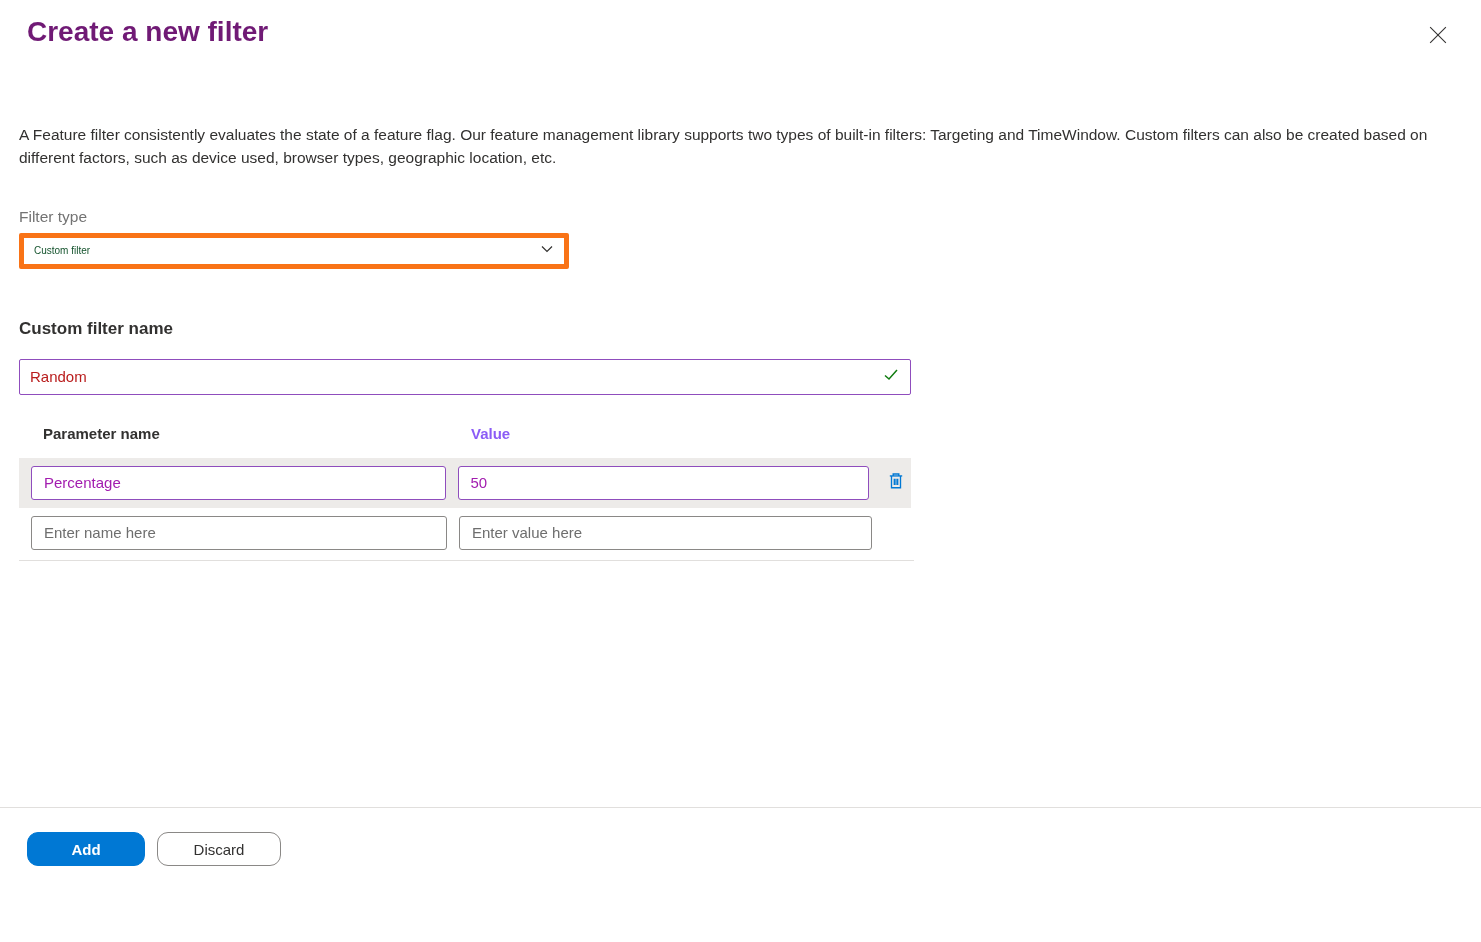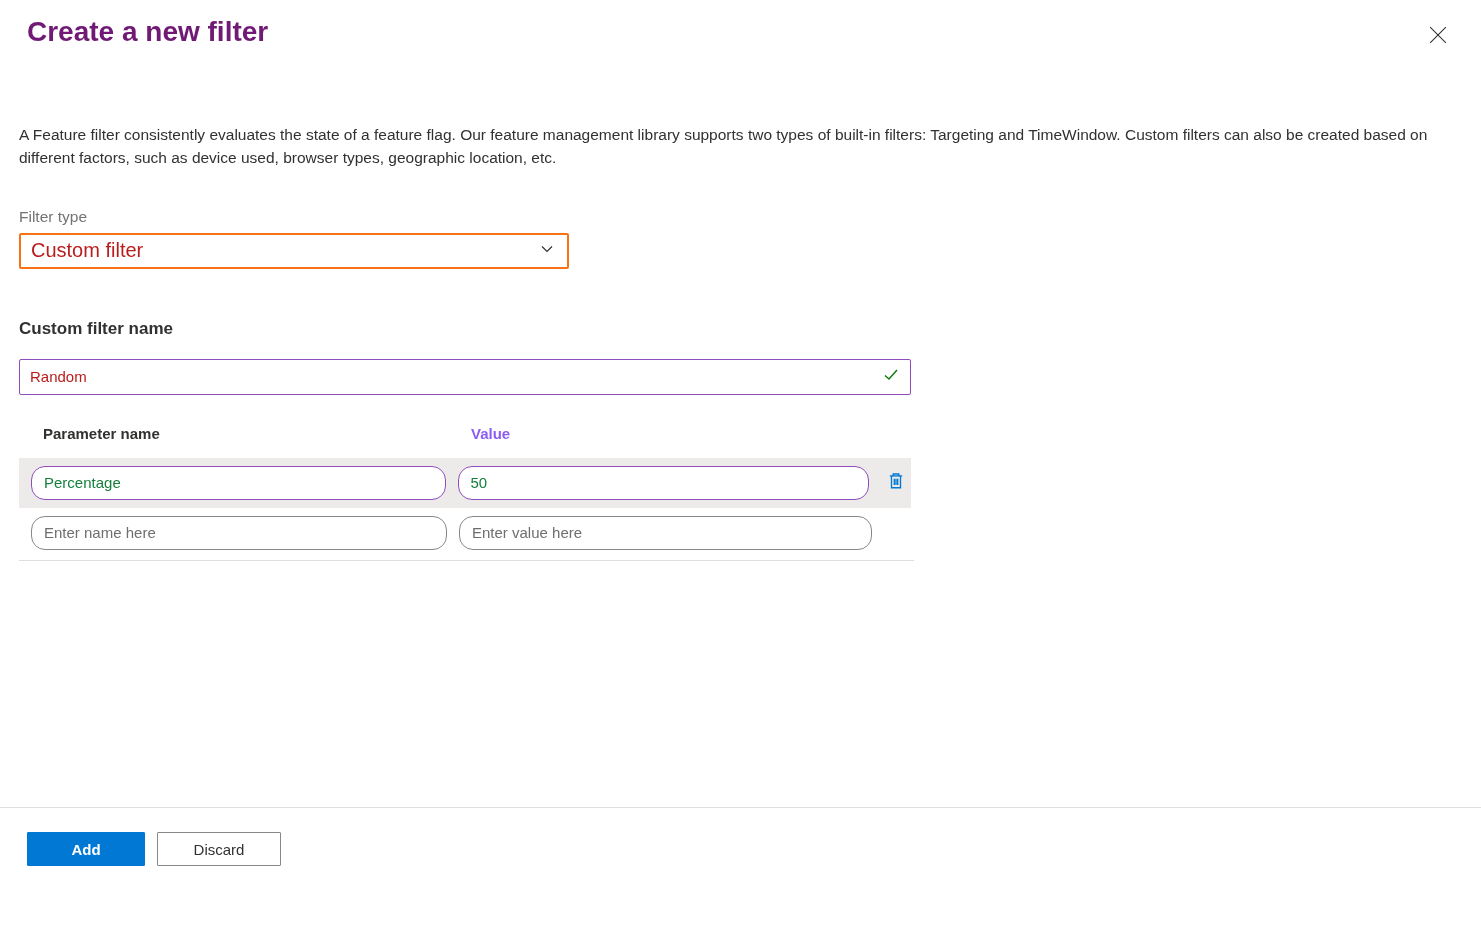--- a/index.html
+++ b/index.html
@@ -58,27 +58,27 @@
       display: block;
     }
     .select-wrapper {
       position: relative;
       width: 550px;
       margin-top: 7px;
     }
     .select-box {
       width: 100%;
       height: 36px;
-      border: 2px solid #f97316;
+      border: 5px solid #f97316;
       border-radius: 2px;
       background: #ffffff;
       padding: 0 36px 0 10px;
-      font-size: 20px;
+      font-size: 10px;
       font-family: inherit;
-      color: #b91c1c;
+      color: #14532d;
       display: flex;
       align-items: center;
       cursor: pointer;
     }
     .chevron-icon {
       position: absolute;
       right: 14px;
       top: 50%;
       transform: translateY(-50%);
       pointer-events: none;
@@ -150,26 +150,26 @@
       align-items: center;
       padding: 8px 0 8px 12px;
       gap: 12px;
     }
     .param-row.active {
       background: #edebe9;
     }
     .param-input {
       height: 34px;
       border: 1px solid #8a8886;
-      border-radius: 14px;
+      border-radius: 3px;
       background: #ffffff;
       padding: 0 12px;
       font-size: 15px;
       font-family: inherit;
-      color: #15803d;
+      color: #a21caf;
       outline: none;
     }
     .param-row.active .param-input {
       border-color: #8f4dbd;
     }
     .param-name-input {
       width: 416px;
     }
     .param-value-input {
       width: 413px;
@@ -205,21 +205,21 @@
       padding: 24px 27px 0;
       display: flex;
       gap: 12px;
     }
     .btn {
       height: 34px;
       padding: 0 22px;
       font-size: 15px;
       font-family: inherit;
       font-weight: 600;
-      border-radius: 1px;
+      border-radius: 11px;
       cursor: pointer;
       min-width: 118px;
     }
     .btn-primary {
       background: #0078d4;
       color: #ffffff;
       border: 1px solid #0078d4;
     }
     .btn-secondary {
       background: #ffffff;

